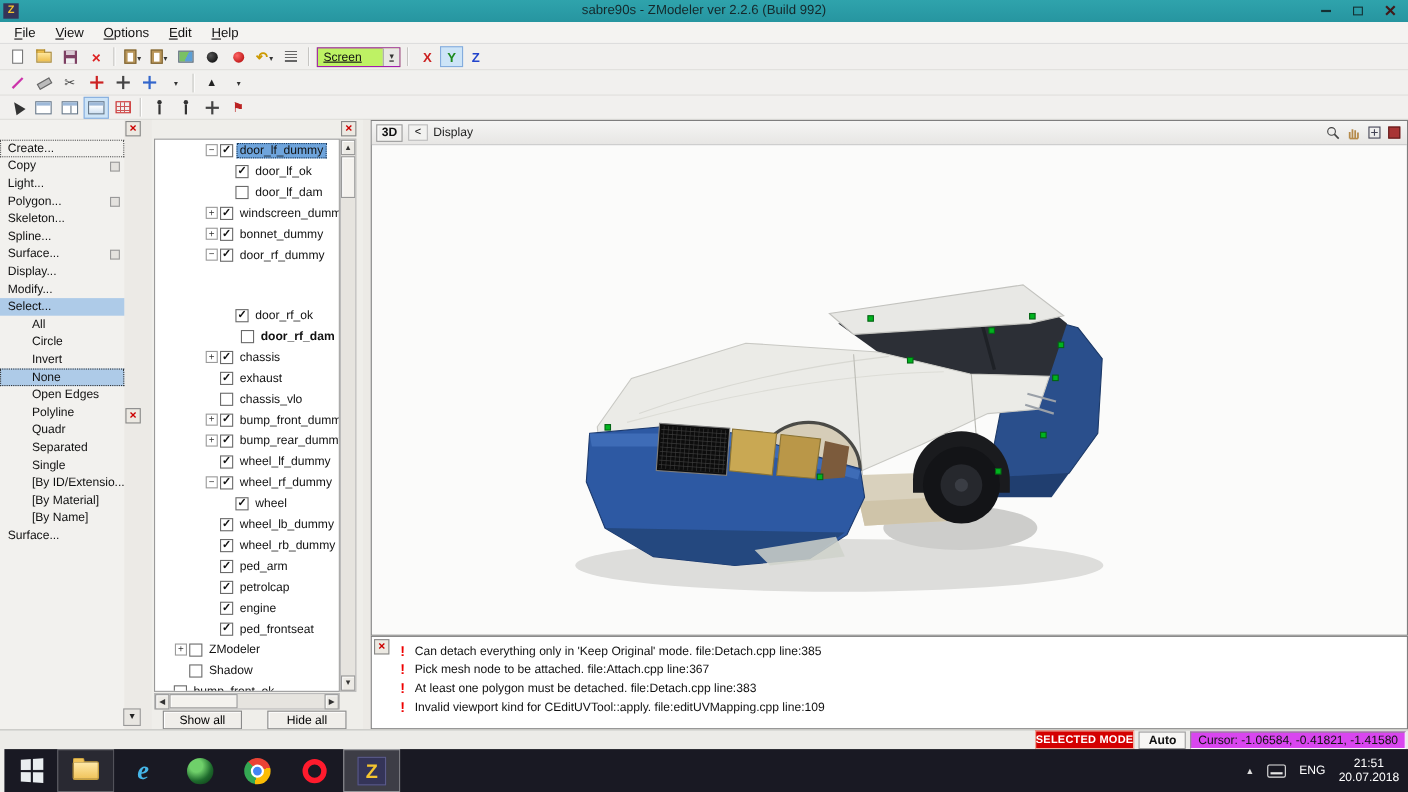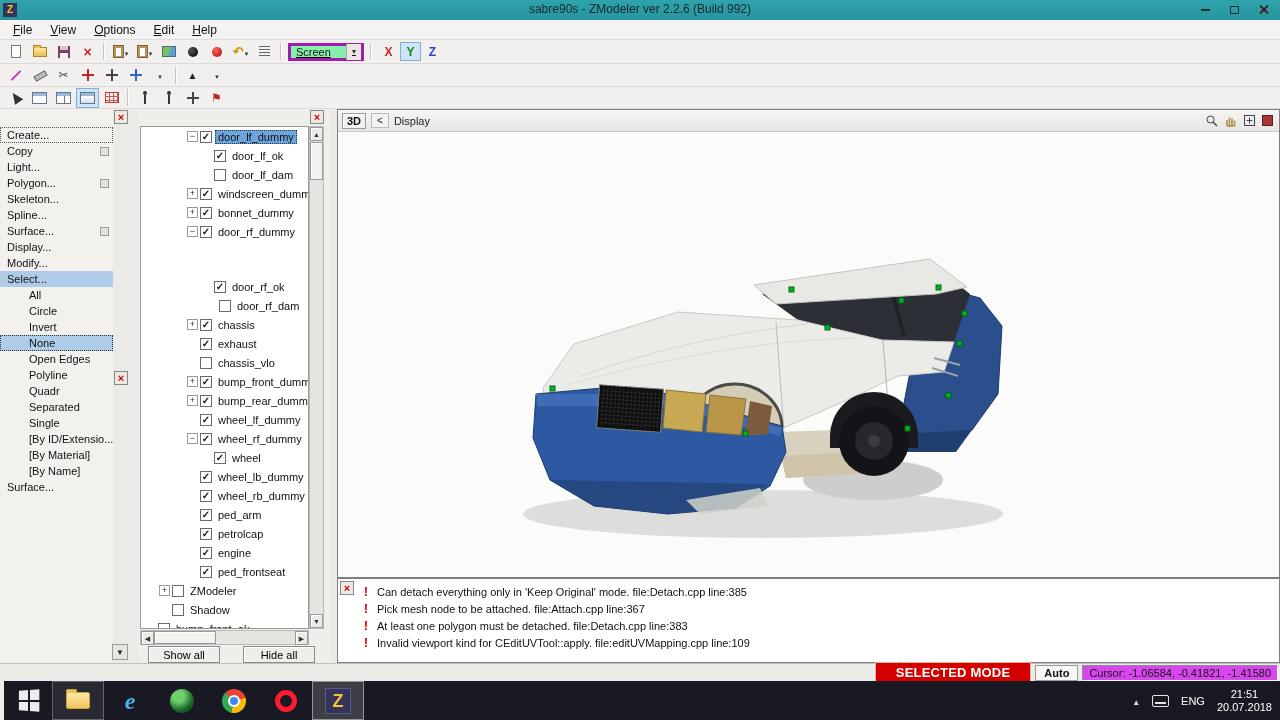--- a/index.html
+++ b/index.html
@@ -24,21 +24,21 @@
   .menu-item{padding:3px 9px;font-size:12px;}
   .menu-item::first-letter{text-decoration:underline;}
 
   
   .tb{position:absolute;left:0;width:1280px;background:#f1f0ee;border-bottom:1px solid #dcdbd8;display:flex;align-items:center;padding:0 4px;gap:1px;}
   .tb1{top:40px;height:24px;} .tb2{top:64px;height:23px;} .tb3{top:87px;height:22px;}
   .tbtn{min-width:23px;height:20px;display:flex;align-items:center;justify-content:center;border:1px solid transparent;padding:0 2px;}
   .tbtn.pressed{background:#cde4f7;border-color:#84acdd;}
   .tbsep{width:2px;height:17px;border-left:1px solid #c6c5c2;border-right:1px solid #fff;margin:0 3px;}
   .dd::before{content:"▾";font-size:7px;color:#333;margin-left:1px;}
-  .combo{width:76px;height:18px;background:#86efac;border:3px solid #a21caf;display:flex;align-items:center;font-size:11px;padding-left:5px;margin:0 2px;text-decoration:underline;}
+  .combo{width:76px;height:18px;background:#bef264;border:1px solid #a21caf;display:flex;align-items:center;font-size:11px;padding-left:5px;margin:0 2px;text-decoration:underline;}
   .combo-arrow{margin-left:auto;width:15px;height:16px;background:#e8e7e4;border-left:1px solid #aaa;text-align:center;}
   .combo-arrow::before{content:"▾";font-size:8px;color:#333;line-height:16px;}
   .axis-group{display:flex;gap:1px;margin-left:2px;}
   .axis{width:21px;height:19px;font-weight:bold;font-size:12px;display:flex;align-items:center;justify-content:center;border:1px solid transparent;}
   .axis.pressed{background:#cde4f7;border-color:#84acdd;}
 
   
   .i-page{width:10px;height:13px;background:#fff;border:1px solid #777;}
   .i-folder{width:14px;height:10px;background:linear-gradient(#ffe79e,#edbd4a);border:1px solid #a98834;position:relative;}
   .i-folder::before{content:"";position:absolute;left:-1px;top:-3px;width:6px;height:2px;background:#edbd4a;border:1px solid #a98834;border-bottom:none;}
@@ -131,21 +131,21 @@
   .logpanel{position:absolute;left:337px;top:469px;width:943px;height:85px;background:#fff;border:1px solid #7e7e7e;overflow:hidden;}
   .log-rows{position:absolute;left:24px;top:4px;right:4px;}
   .log-row{display:flex;align-items:center;height:17px;gap:7px;}
   .log-bang{width:8px;text-align:center;flex:none;}
   .log-bang::before{content:"!";color:#e00;font-weight:bold;font-size:13px;}
   .log-text{font-size:11px;color:#111;white-space:nowrap;}
 
   
   .statusbar{position:absolute;left:0;top:663px;width:1280px;height:18px;background:#ecebe8;border-top:1px solid #c0c0bd;display:flex;align-items:center;}
   .sb-spring{flex:1;}
-  .sb-mode{background:var(--badge-red,#d40000);color:#fff;font-size:13px;font-weight:bold;padding:2px 20px;border:1px solid #f0b0a0;letter-spacing:.2px;}
+  .sb-mode{background:var(--badge-red,#d40000);color:#fff;font-size:10px;font-weight:bold;padding:2px 0;border:1px solid #f0b0a0;letter-spacing:.2px;}
   .sb-auto{font-size:11px;font-weight:bold;border:1px solid #9a9a9a;background:#f7f6f4;padding:1px 8px;margin-left:4px;}
   .sb-cursor{font-size:11px;border:1px solid;border-color:#8c8c8c #fff #fff #8c8c8c;background:#d946ef;padding:1px 6px;margin:0 2px 0 4px;min-width:192px;}
 
   
   .taskbar{position:absolute;left:4px;top:681px;width:1280px;height:39px;background:var(--taskbar,#191923);display:flex;align-items:stretch;}
   .tb-start{width:48px;display:flex;align-items:center;justify-content:center;}
   .winlogo{width:21px;height:21px;display:grid;grid-template-columns:1fr 1fr;grid-template-rows:1fr 1fr;gap:2px;transform:perspective(40px) rotateY(-14deg);}
   .winlogo i{background:#e9edf0;}
   .tb-app{width:52px;display:flex;align-items:center;justify-content:center;}
   .tb-app.open{box-shadow:inset 0 0 0 1px rgba(255,255,255,.28);background:rgba(255,255,255,.07);}
@@ -422,21 +422,21 @@
           <div class="tree-row" style="padding-left: 46px;">
             <span class="exp minus"></span>
             <span class="cb checked"></span>
             <span class="tree-label">door_rf_dummy</span>
           </div>
           <div class="tree-row" style="padding-left: 60px; margin-top: 36px;">
             <span class="exp none"></span>
             <span class="cb checked"></span>
             <span class="tree-label">door_rf_ok</span>
           </div>
-          <div class="tree-row" style="padding-left: 65px;">
+          <div class="tree-row" style="padding-left: 65px; font-weight: bold;">
             <span class="exp none"></span>
             <span class="cb"></span>
             <span class="tree-label">door_rf_dam</span>
           </div>
           <div class="tree-row" style="padding-left: 46px;">
             <span class="exp plus"></span>
             <span class="cb checked"></span>
             <span class="tree-label">chassis</span>
           </div>
           <div class="tree-row" style="padding-left: 46px;">

